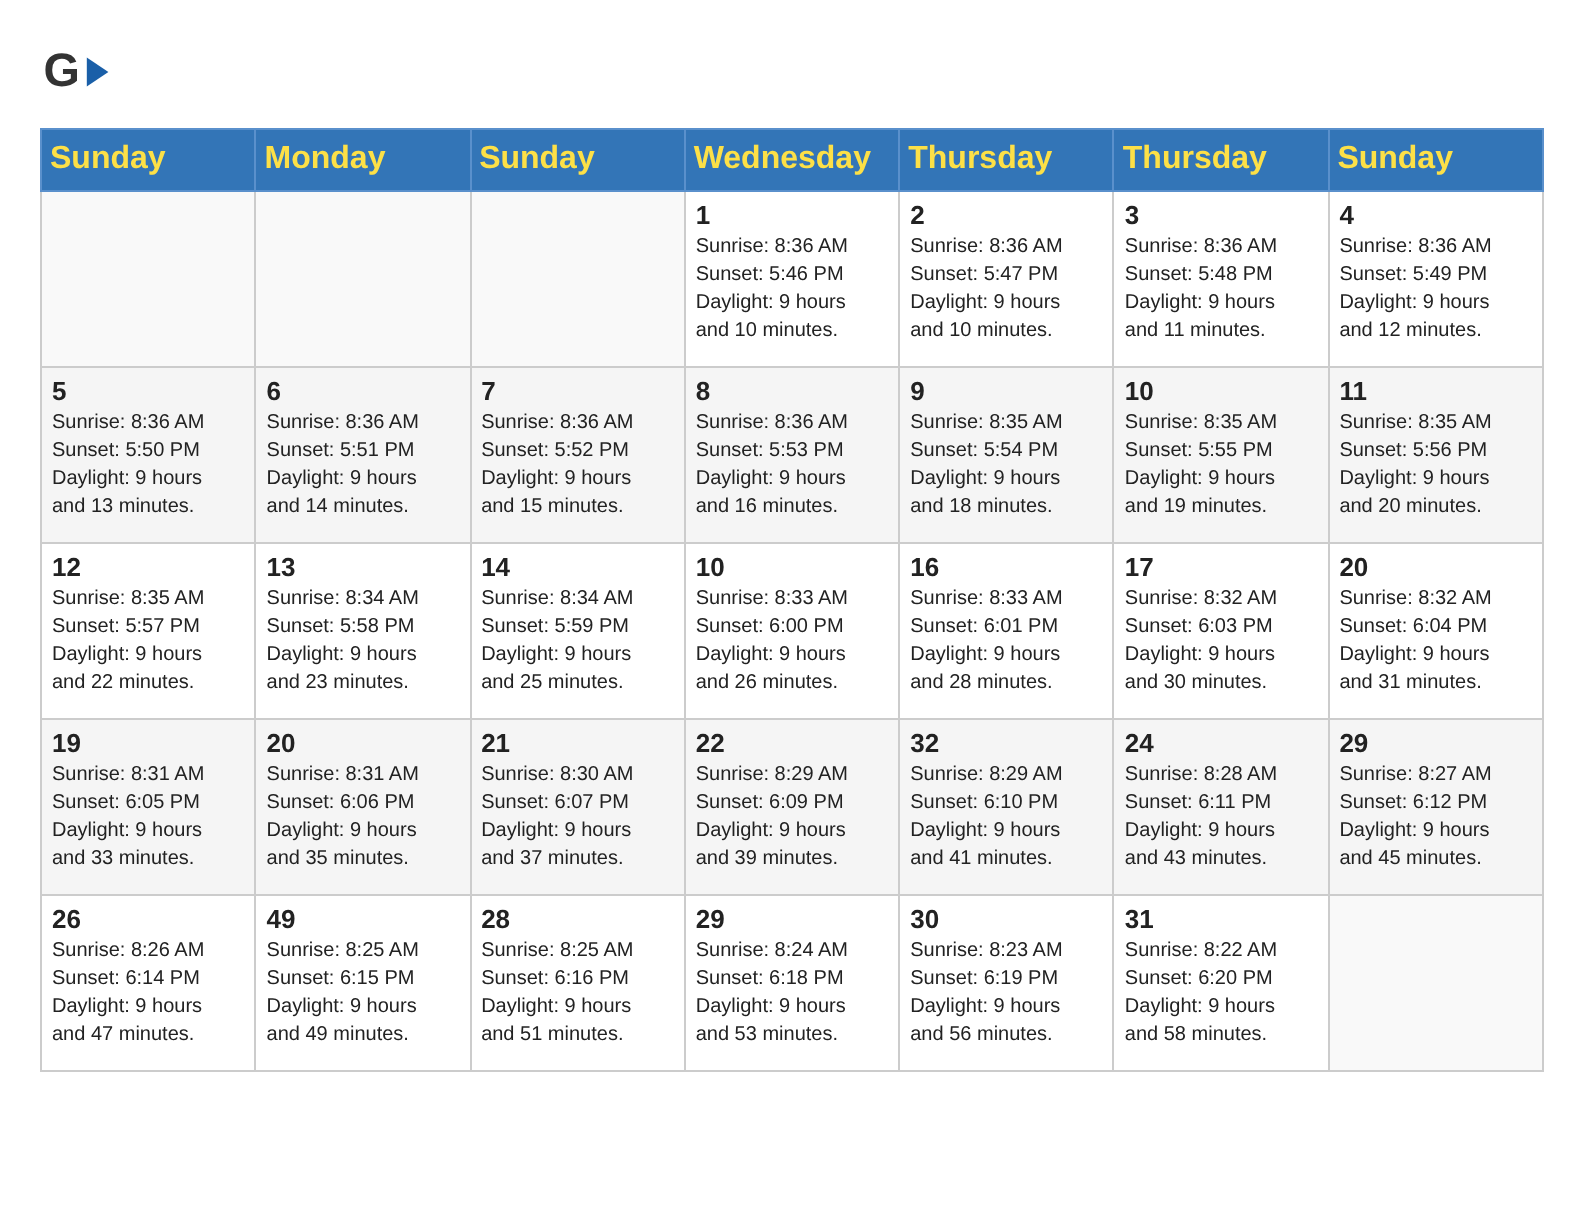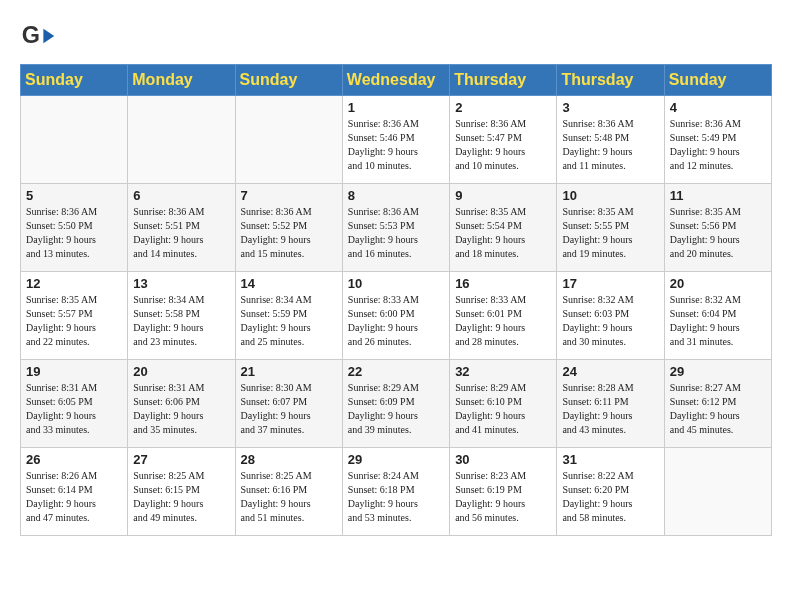--- a/index.html
+++ b/index.html
@@ -90,21 +90,20 @@
     .day-number {
       font-size: 13px;
       font-weight: bold;
       display: block;
       margin-bottom: 2px;
     }
     .day-info {
       font-size: 10px;
       color: #222;
       line-height: 1.4;
-      font-family: Liberation Serif, serif;
     }
     td.empty {
       background: #f9f9f9;
     }
   </style>
 </head>
 <body>
 
 <div class="page">
   <div class="header">
@@ -250,21 +249,21 @@
             <span class="day-number">29</span>
             <div class="day-info">Sunrise: 8:27 AM<br>Sunset: 6:12 PM<br>Daylight: 9 hours<br>and 45 minutes.</div>
           </td>
         </tr>
         <tr>
           <td>
             <span class="day-number">26</span>
             <div class="day-info">Sunrise: 8:26 AM<br>Sunset: 6:14 PM<br>Daylight: 9 hours<br>and 47 minutes.</div>
           </td>
           <td>
-            <span class="day-number">27</span>
+            <span class="day-number">49</span>
             <div class="day-info">Sunrise: 8:25 AM<br>Sunset: 6:15 PM<br>Daylight: 9 hours<br>and 49 minutes.</div>
           </td>
           <td>
             <span class="day-number">28</span>
             <div class="day-info">Sunrise: 8:25 AM<br>Sunset: 6:16 PM<br>Daylight: 9 hours<br>and 51 minutes.</div>
           </td>
           <td>
             <span class="day-number">29</span>
             <div class="day-info">Sunrise: 8:24 AM<br>Sunset: 6:18 PM<br>Daylight: 9 hours<br>and 53 minutes.</div>
           </td>

